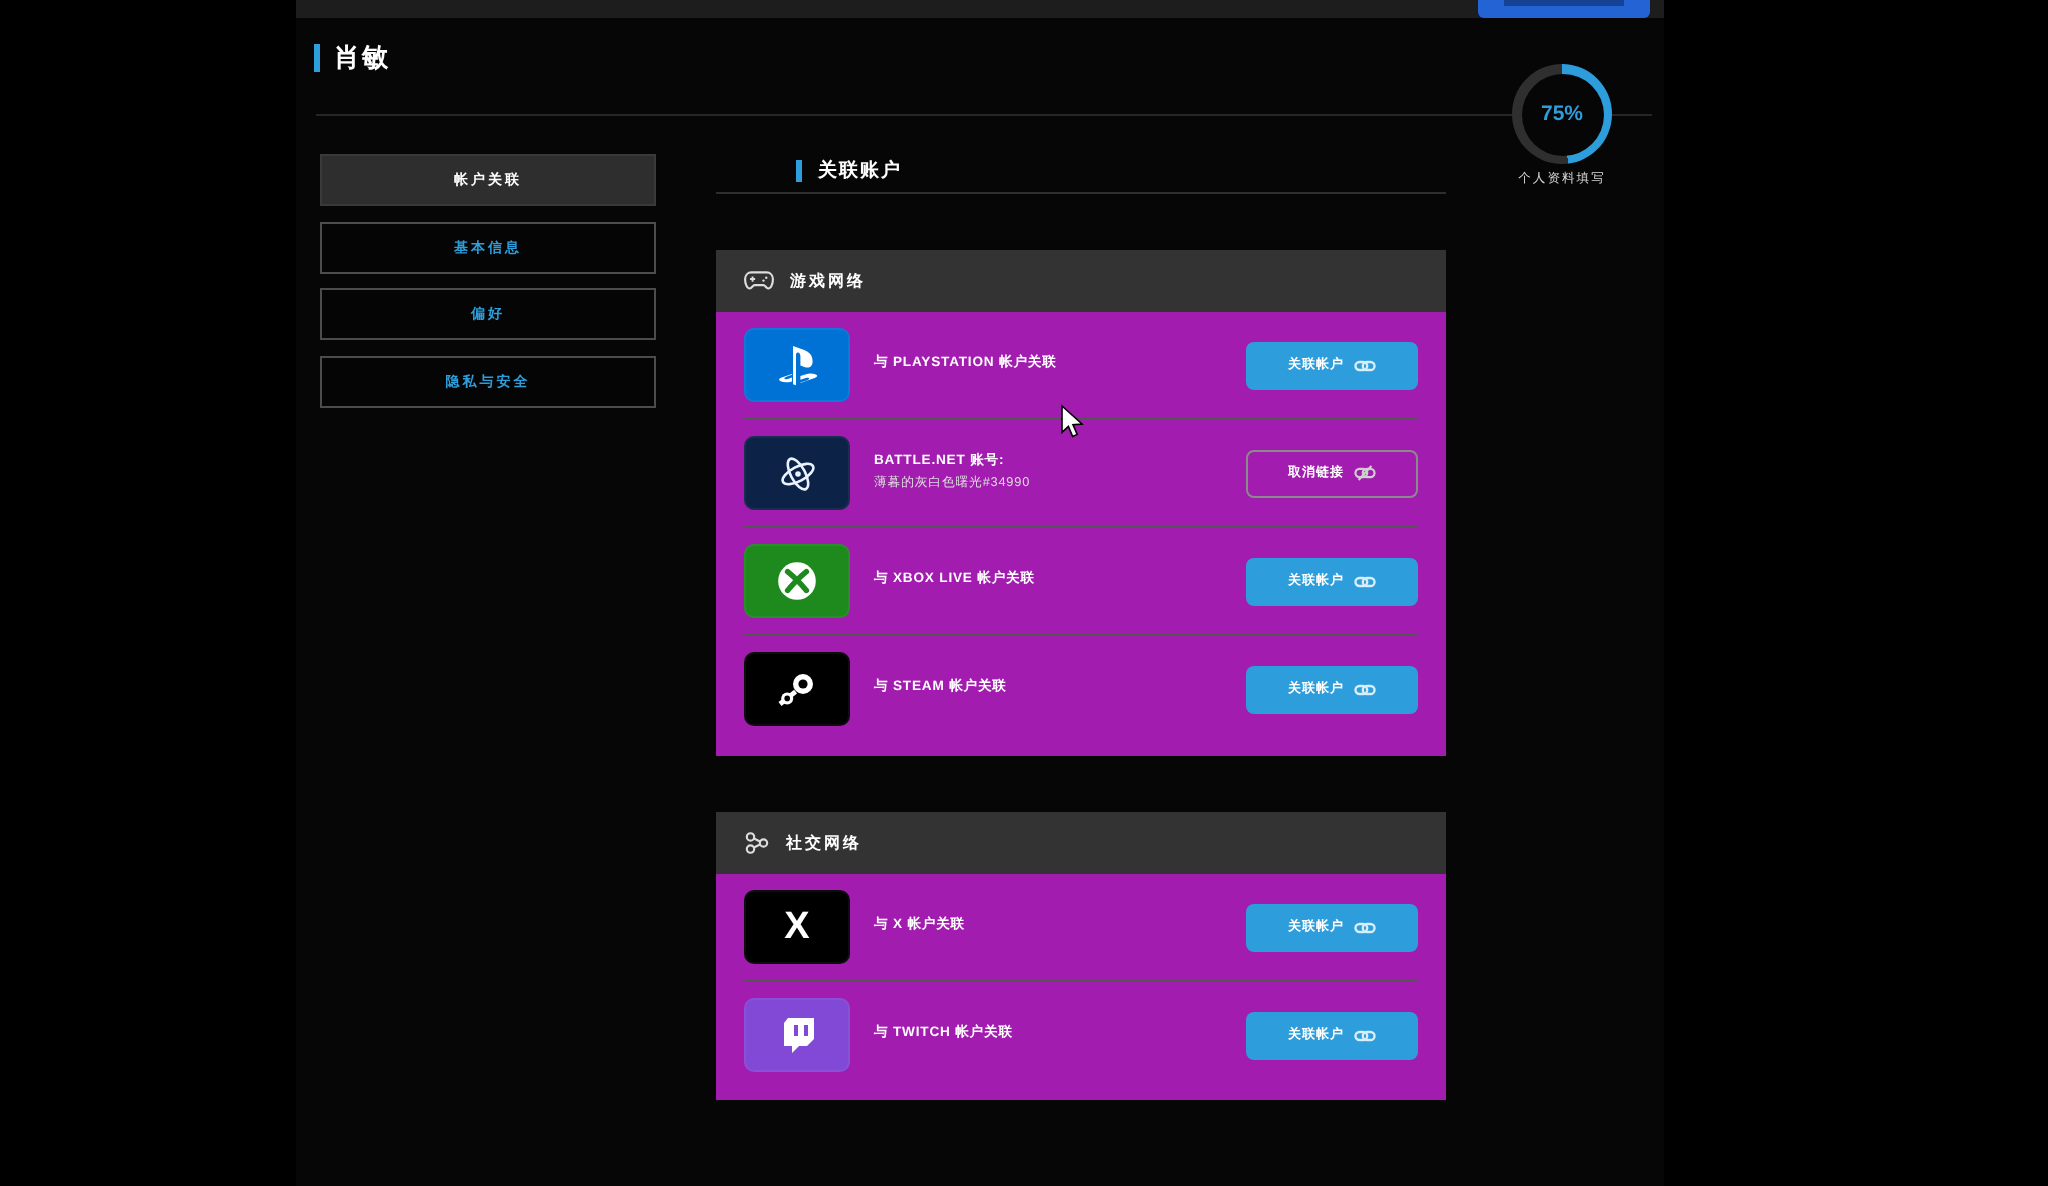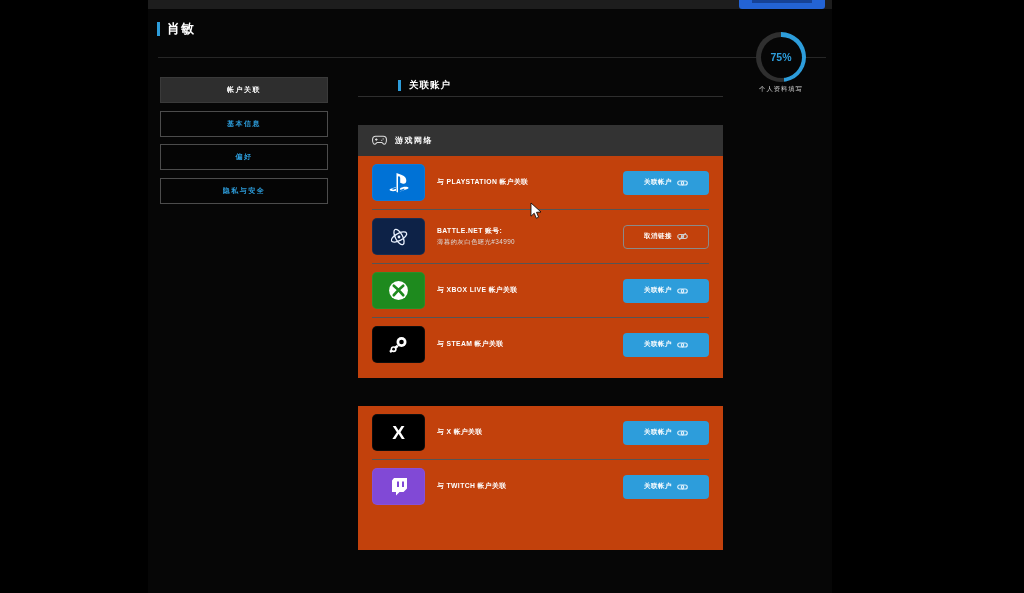--- a/index.html
+++ b/index.html
@@ -38,21 +38,21 @@
              font-size:7px;font-weight:bold;letter-spacing:1.5px;cursor:pointer;}
   .side-item.active{background:#2e2e2e;border:1px solid #3a3a3a;color:#fff;}
   .side-item.idle{background:#050505;border:1px solid #4c4c4c;color:#2d9ddb;}
 
   
   #main-heading{left:358px;top:79px;display:flex;align-items:center;gap:8px;margin-left:40px;}
   #main-heading .accent-bar{height:11px;}
   #main-heading .t{font-size:9.5px;font-weight:bold;letter-spacing:1px;}
   #main-divider{left:358px;top:96px;width:365px;height:1px;background:#2e2e2e;}
 
-  .card{position:absolute;left:358px;width:365px;background:#c2410c;}
+  .card{position:absolute;left:358px;width:365px;background:#a21caf;}
   #card-gaming{top:125px;height:253px;}
   #card-social{top:406px;height:144px;}
   .card-header{height:31px;background:#333333;display:flex;align-items:center;gap:8px;padding:0 14px;}
   .card-header .t{font-size:8px;font-weight:bold;letter-spacing:1.5px;color:#fff;}
   .rows{padding:0 14px;}
   .account-row{height:53px;display:flex;align-items:center;}
   .row-divider{height:1px;background:#555;}
   .tile{width:53px;height:37px;border-radius:5px;flex:none;display:flex;align-items:center;justify-content:center;
         border:1px solid rgba(255,255,255,0.05);box-sizing:border-box;}
   .row-label{flex:1;margin-left:12px;font-size:6.8px;font-weight:bold;letter-spacing:.4px;color:#fff;line-height:1.5;}
@@ -196,20 +196,29 @@
           <rect x="0.8" y="1.8" width="6.4" height="4.4" rx="2.2"></rect>
             <rect x="4.8" y="1.8" width="6.4" height="4.4" rx="2.2"></rect>
         </svg>
       </span>
     </div>
 
   </div>
 </div>
 
 <div class="card" id="card-social">
+  <div class="card-header">
+    <svg width="13" height="13" viewBox="0 0 12 12" fill="none" stroke="#ddd" stroke-width="1">
+      <circle cx="3" cy="3.2" r="1.7"></circle>
+        <circle cx="3" cy="8.8" r="1.7"></circle>
+        <circle cx="9" cy="6" r="1.7"></circle>
+      <path d="M4.6,3.9 L7.4,5.3 M4.6,8.1 L7.4,6.7"></path>
+    </svg>
+    <span class="t">社交网络</span>
+  </div>
   <div class="rows">
 
     <div class="account-row">
       <span class="tile" style="background:#000000">
         <span class="x-glyph">X</span>
       </span>
       <span class="row-label">与 X 帐户关联</span>
       <span class="btn btn-primary">
         <span>关联帐户</span>
         <svg width="11" height="8" viewBox="0 0 12 8" fill="none" stroke="#d9eefb" stroke-width="1.3">

